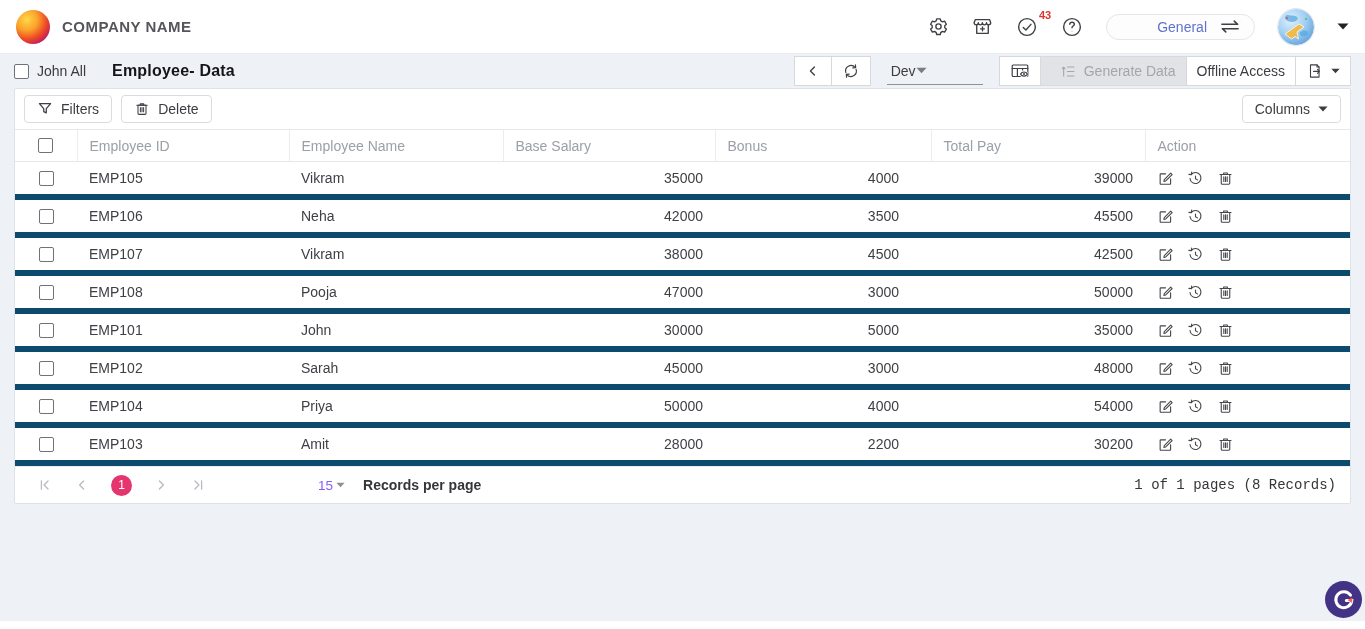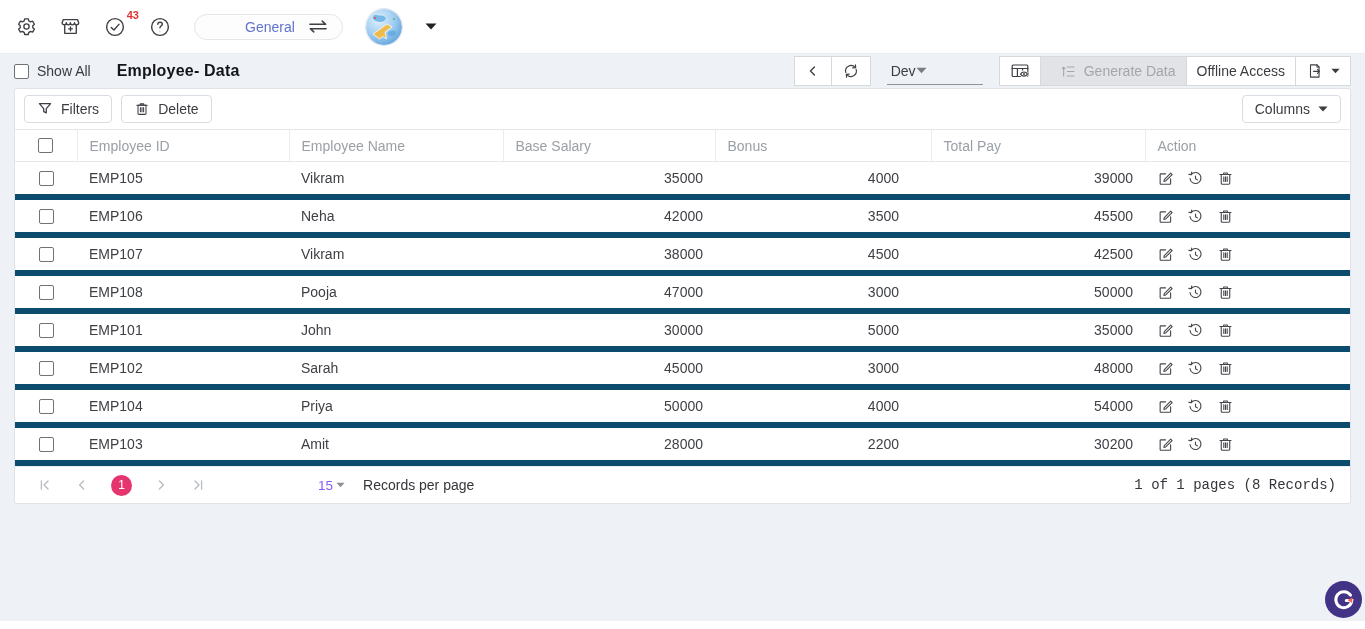--- a/index.html
+++ b/index.html
@@ -66,30 +66,34 @@
   .actions .ic { cursor:pointer; color:#45464b; }
 
   
   .pagination { display:flex; align-items:center; height:37px; padding:0 14px; border-top:1px solid #ebedf0; }
   .pg-nav { display:flex; align-items:center; gap:21px; margin-left:8px; }
   .pg-ic { color:#b6bac1; cursor:pointer; }
   .pg-current { width:21px; height:21px; border-radius:50%; background:#e5356f; color:#fff; font-size:12px;
                 display:flex; align-items:center; justify-content:center; cursor:pointer; }
   .pg-size { display:flex; align-items:center; gap:3px; margin-left:112px; color:#8b5cf6; cursor:pointer; font-size:13.5px; }
   .pg-size .env-caret { color:#8d9197; }
-  .pg-label { margin-left:18px; color:#35363a; font-size:14px; }
+  .pg-label { margin-left:18px; color:#35363a; font-size:14px;font-weight:bold; }
   .pg-summary { margin-left:auto; color:#35363a; font-size:14px;font-family:Liberation Mono, monospace; }
 
   
   .grammarly { position:absolute; right:3px; top:581px; width:37px; height:37px; cursor:pointer; }
 </style>
 </head>
 <body>
 
 <header class="topbar">
+  <div class="brand">
+    <span class="logo"></span>
+    <span class="brand-name">COMPANY NAME</span>
+  </div>
   <div class="top-actions">
     <span class="icon-btn ic">
       <svg viewBox="0 0 20 20" width="21" height="21">
           <path d="M8.3 2.7h3.4l.5 2a6 6 0 0 1 1.6.95l2-.7 1.7 2.9-1.55 1.35a6 6 0 0 1 0 1.9l1.55 1.35-1.7 2.9-2-.7a6 6 0 0 1-1.6.95l-.5 2H8.3l-.5-2a6 6 0 0 1-1.6-.95l-2 .7-1.7-2.9 1.55-1.35a6 6 0 0 1 0-1.9L2.5 7.85l1.7-2.9 2 .7a6 6 0 0 1 1.6-.95z"></path>
           <circle cx="10" cy="10" r="2.5"></circle>
         </svg>
     </span>
     <span class="icon-btn ic">
       <svg viewBox="0 0 20 20" width="21" height="21">
           <path d="M4.5 8.4v8.1h11V8.4"></path>
@@ -143,21 +147,21 @@
         </svg>
     </span>
   </div>
 </header>
 
 <div class="content">
 
   <div class="subheader">
     <label class="showall">
       <span class="cb"></span>
-      <span>Show All</span>
+      <span>John All</span>
     </label>
     <span class="page-title">Employee- Data</span>
 
     <div class="sub-actions">
       <div class="seg">
         <button class="sbtn">
           <span class="ic">
             <svg viewBox="0 0 20 20" width="16" height="16" style="stroke-width:1.7">
                 <path d="M11.8 5l-5 5 5 5"></path>
               </svg>

